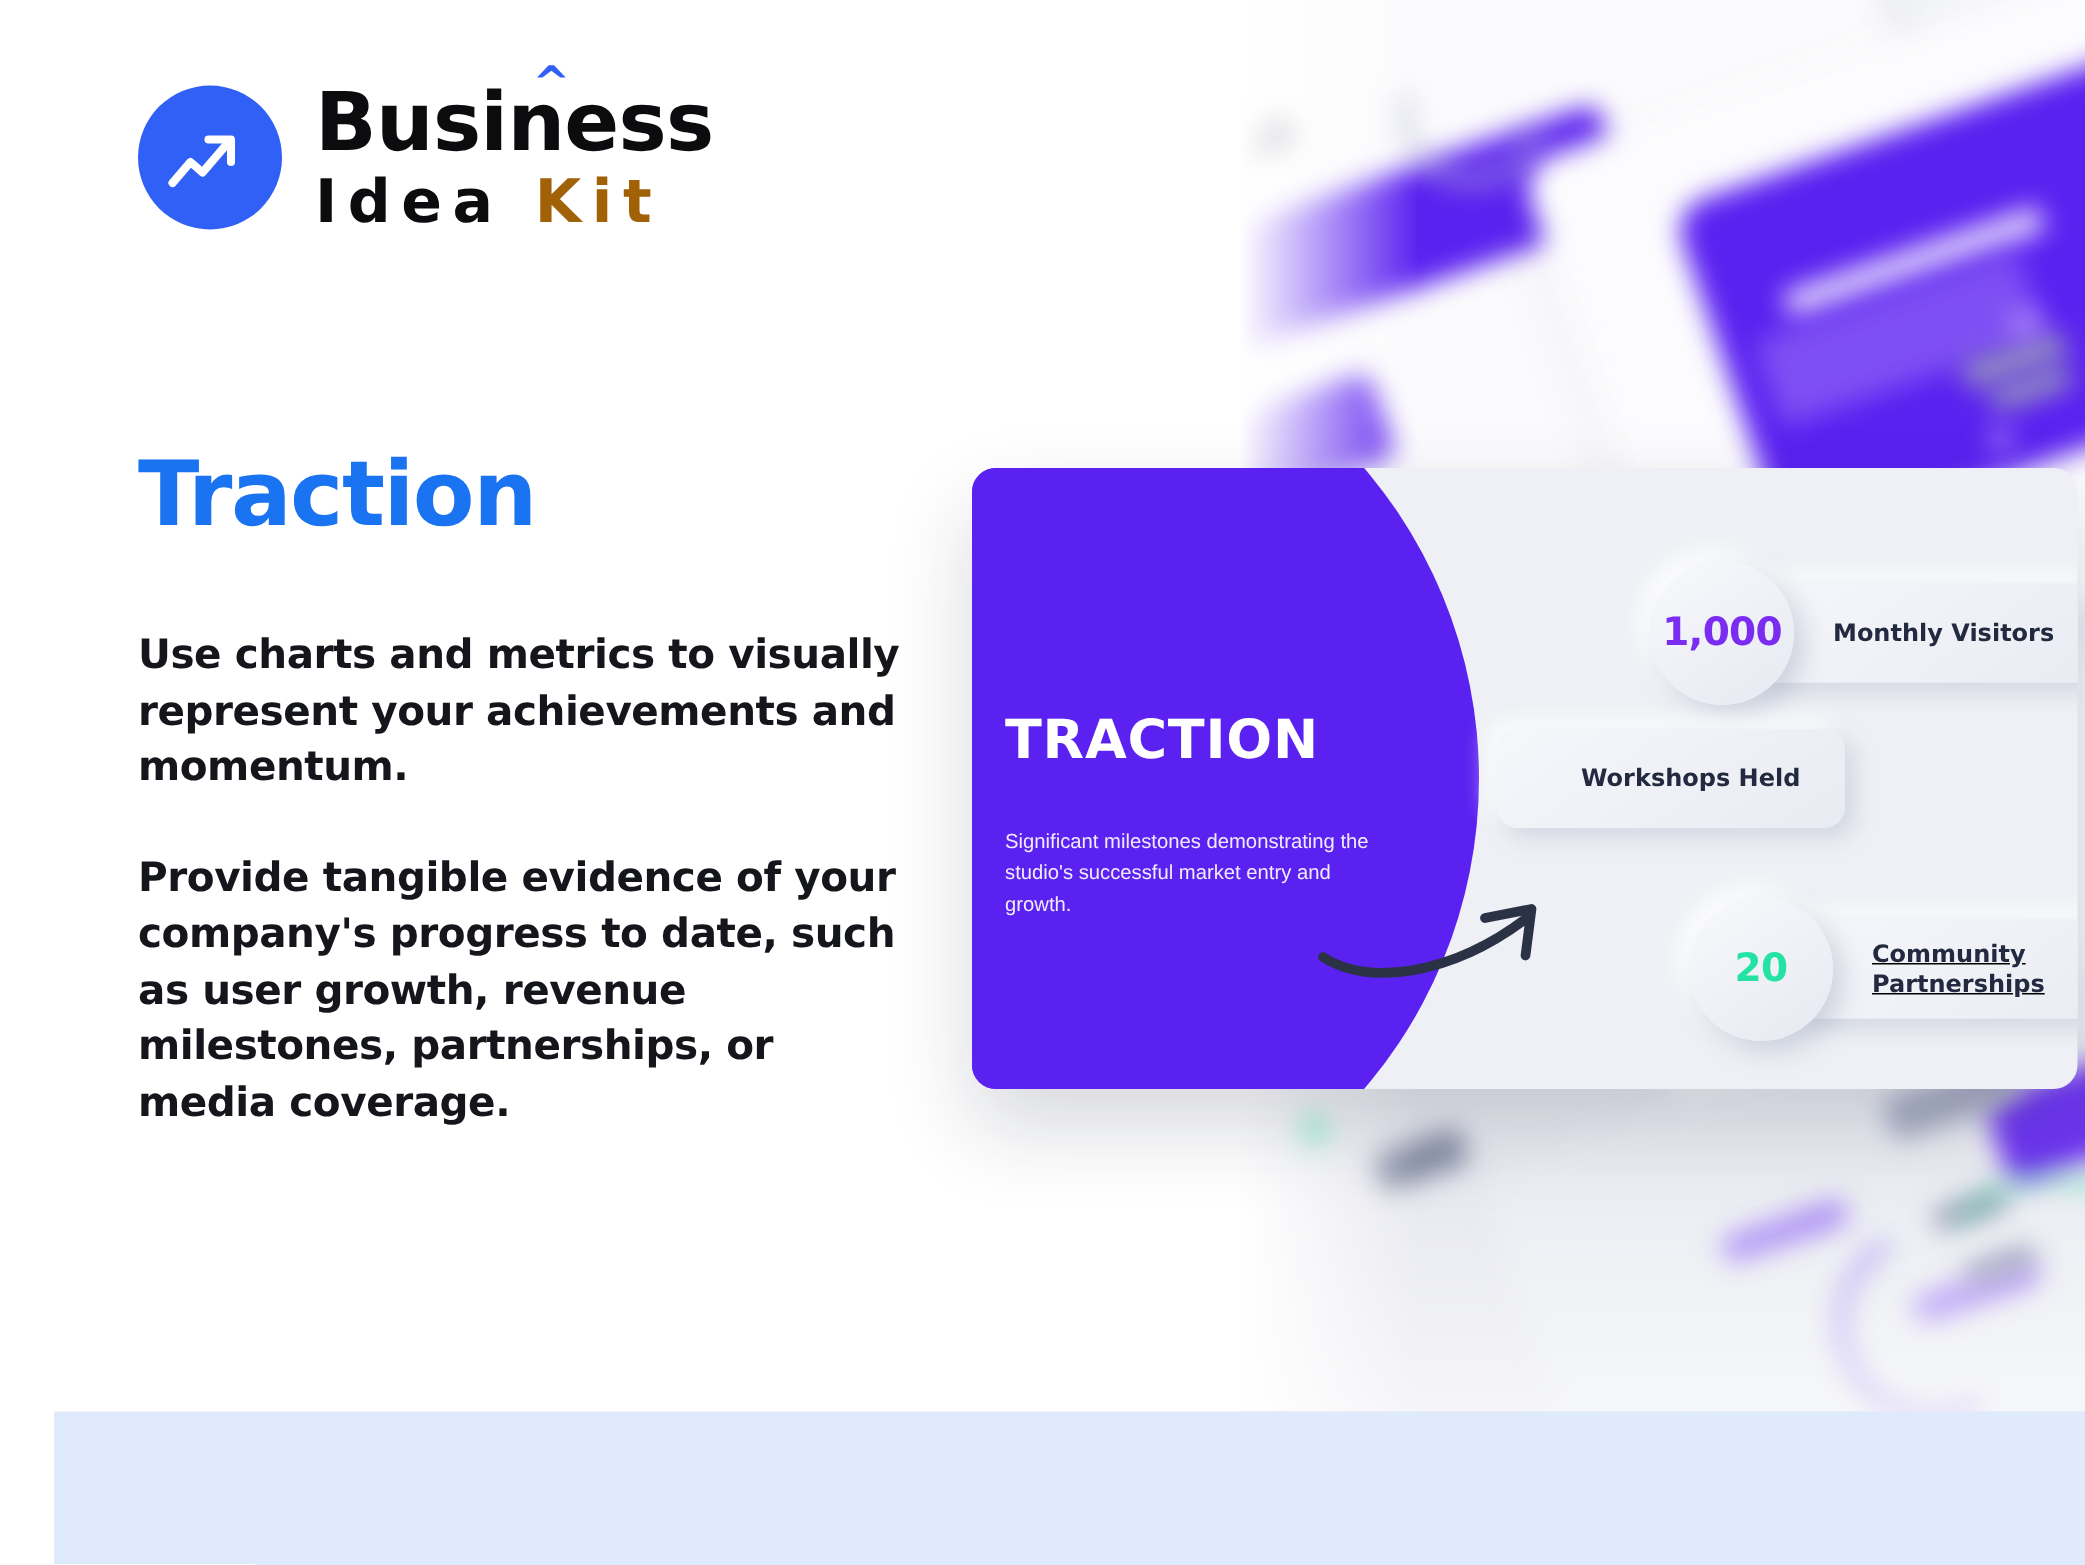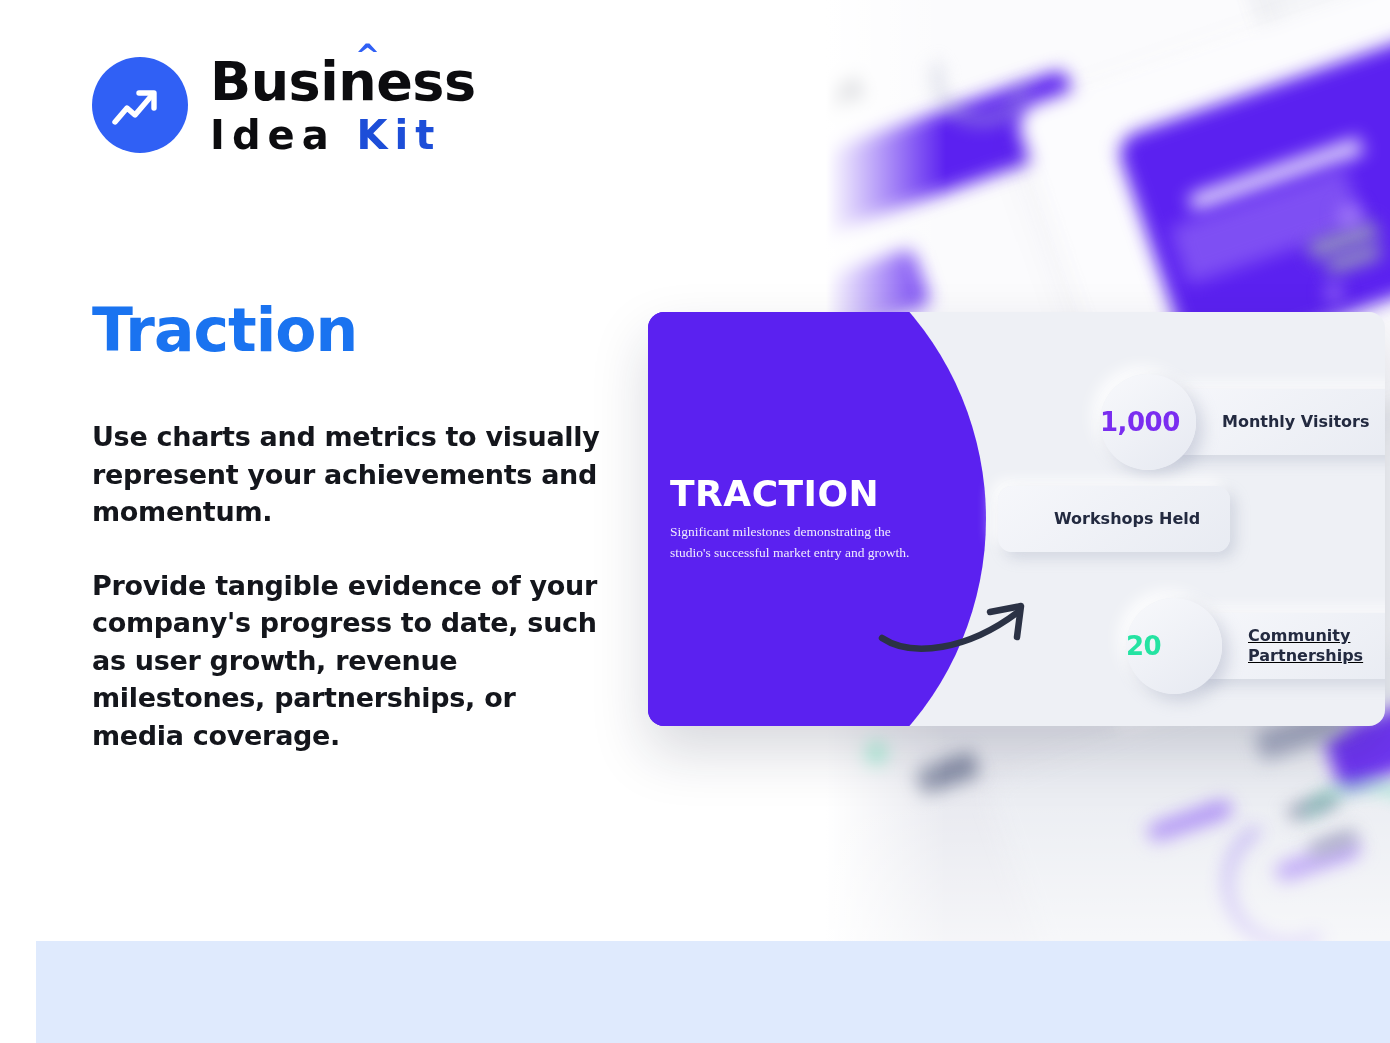--- a/index.html
+++ b/index.html
@@ -278,21 +278,21 @@
     font-weight: bold;
   }
   .logo-line2 {
     font-size: 40px;
     font-weight: bold;
     letter-spacing: 7px;
     color: #0c0c0f;
     margin-top: 6px;
     font-family: "DejaVu Sans", sans-serif;
   }
-  .logo-line2 .kit { color: #1d4ed8; }
+  .logo-line2 .kit { color: #a16207; }
 
   
   .heading {
     position: absolute;
     left: 56px; top: 295px;
     z-index: 5;
     font-size: 60px;
     font-weight: bold;
     color: #1a73f0;
     letter-spacing: -1px;
@@ -343,27 +343,27 @@
     left: 22px; top: 161px;
     font-size: 36px;
     font-weight: bold;
     color: #ffffff;
     letter-spacing: 0.5px;
     z-index: 3;
     font-family: "DejaVu Sans", sans-serif;
   }
   .slide-sub {
     position: absolute;
-    left: 22px; top: 210px;
+    left: 22px; top: 239px;
     width: 262px;
     font-size: 13.5px;
     line-height: 1.55;
     color: #f0ecfe;
     z-index: 3;
-    font-family: Liberation Serif, serif;
+    font-family: Liberation Sans, sans-serif;
   }
   .arrow-svg {
     position: absolute;
     left: 230px; top: 280px;
     z-index: 4;
   }
 
   
   .metric {
     position: absolute;
@@ -372,20 +372,21 @@
     align-items: center;
   }
   .metric-circle {
     width: 96px; height: 96px;
     border-radius: 50%;
     background: linear-gradient(145deg, #f8f9fc, #e6e9f1);
     box-shadow: 7px 7px 16px rgba(163,170,192,0.45),
                -7px -7px 16px rgba(255,255,255,0.95);
     display: flex;
     align-items: center;
+    justify-content: center;
     flex: 0 0 auto;
     position: relative;
     z-index: 2;
   }
   .metric-value {
     font-size: 26px;
     font-weight: bold;
     font-family: "DejaVu Sans", sans-serif;
     letter-spacing: -0.5px;
   }

